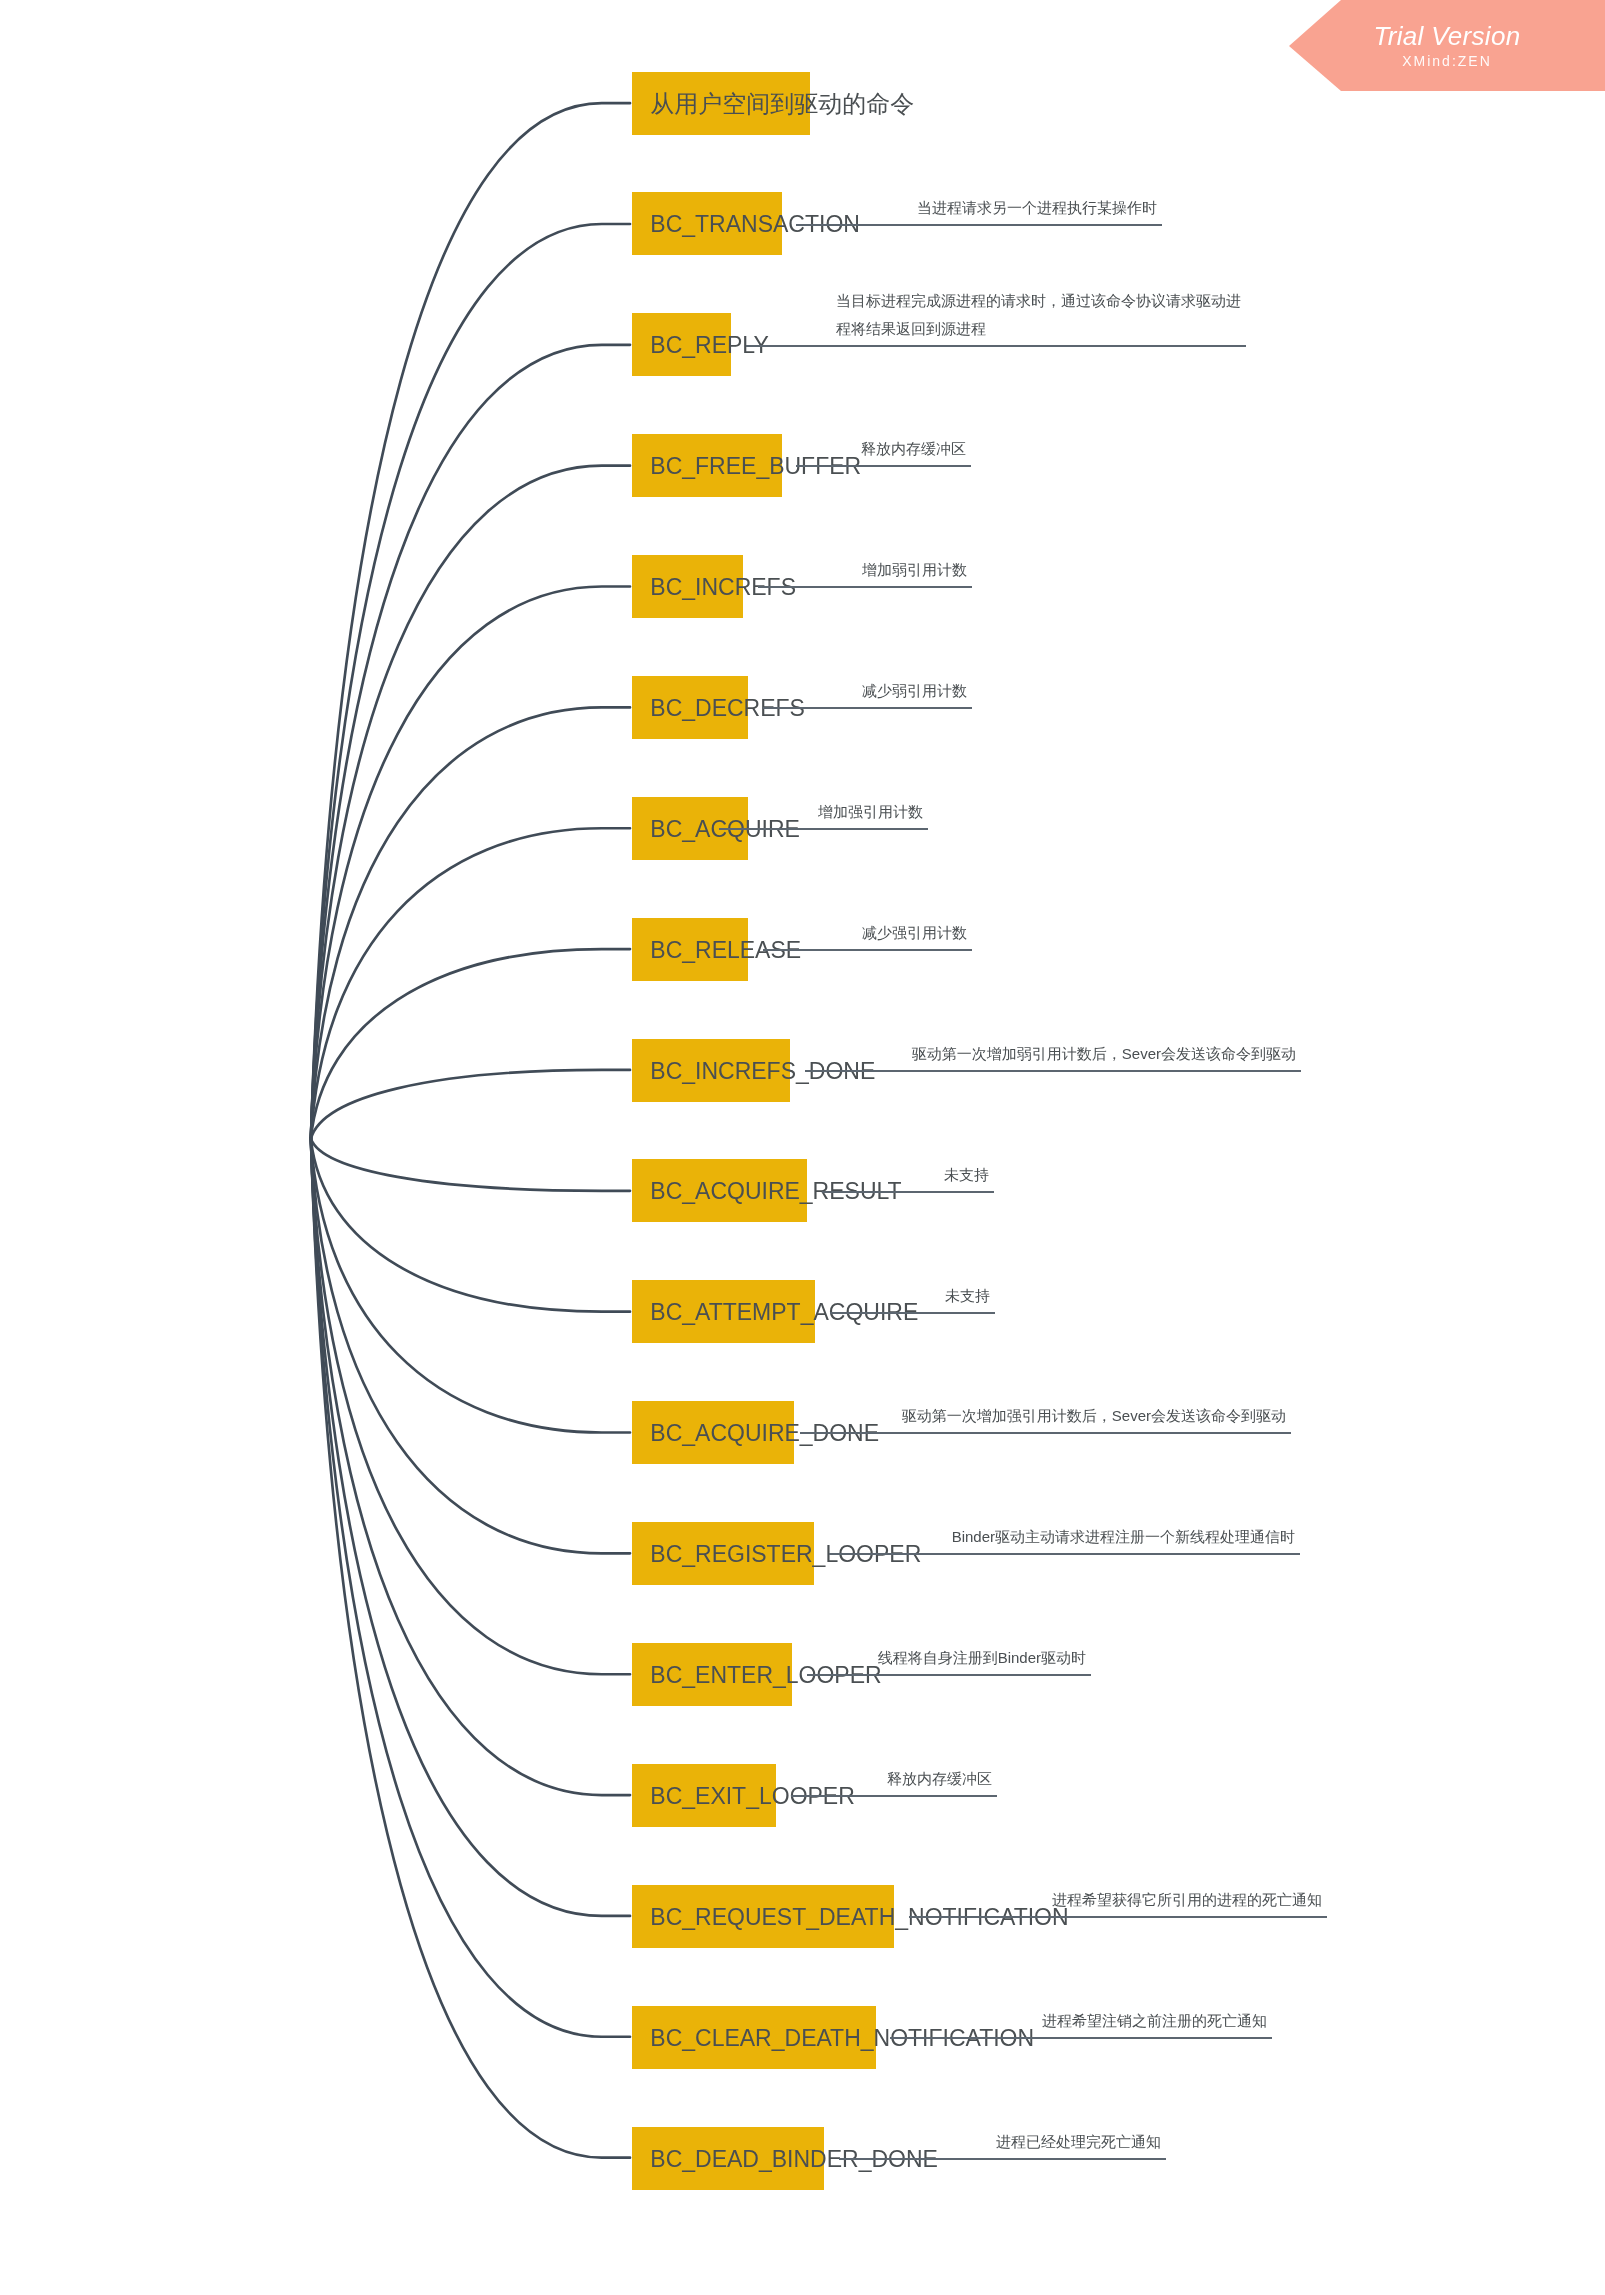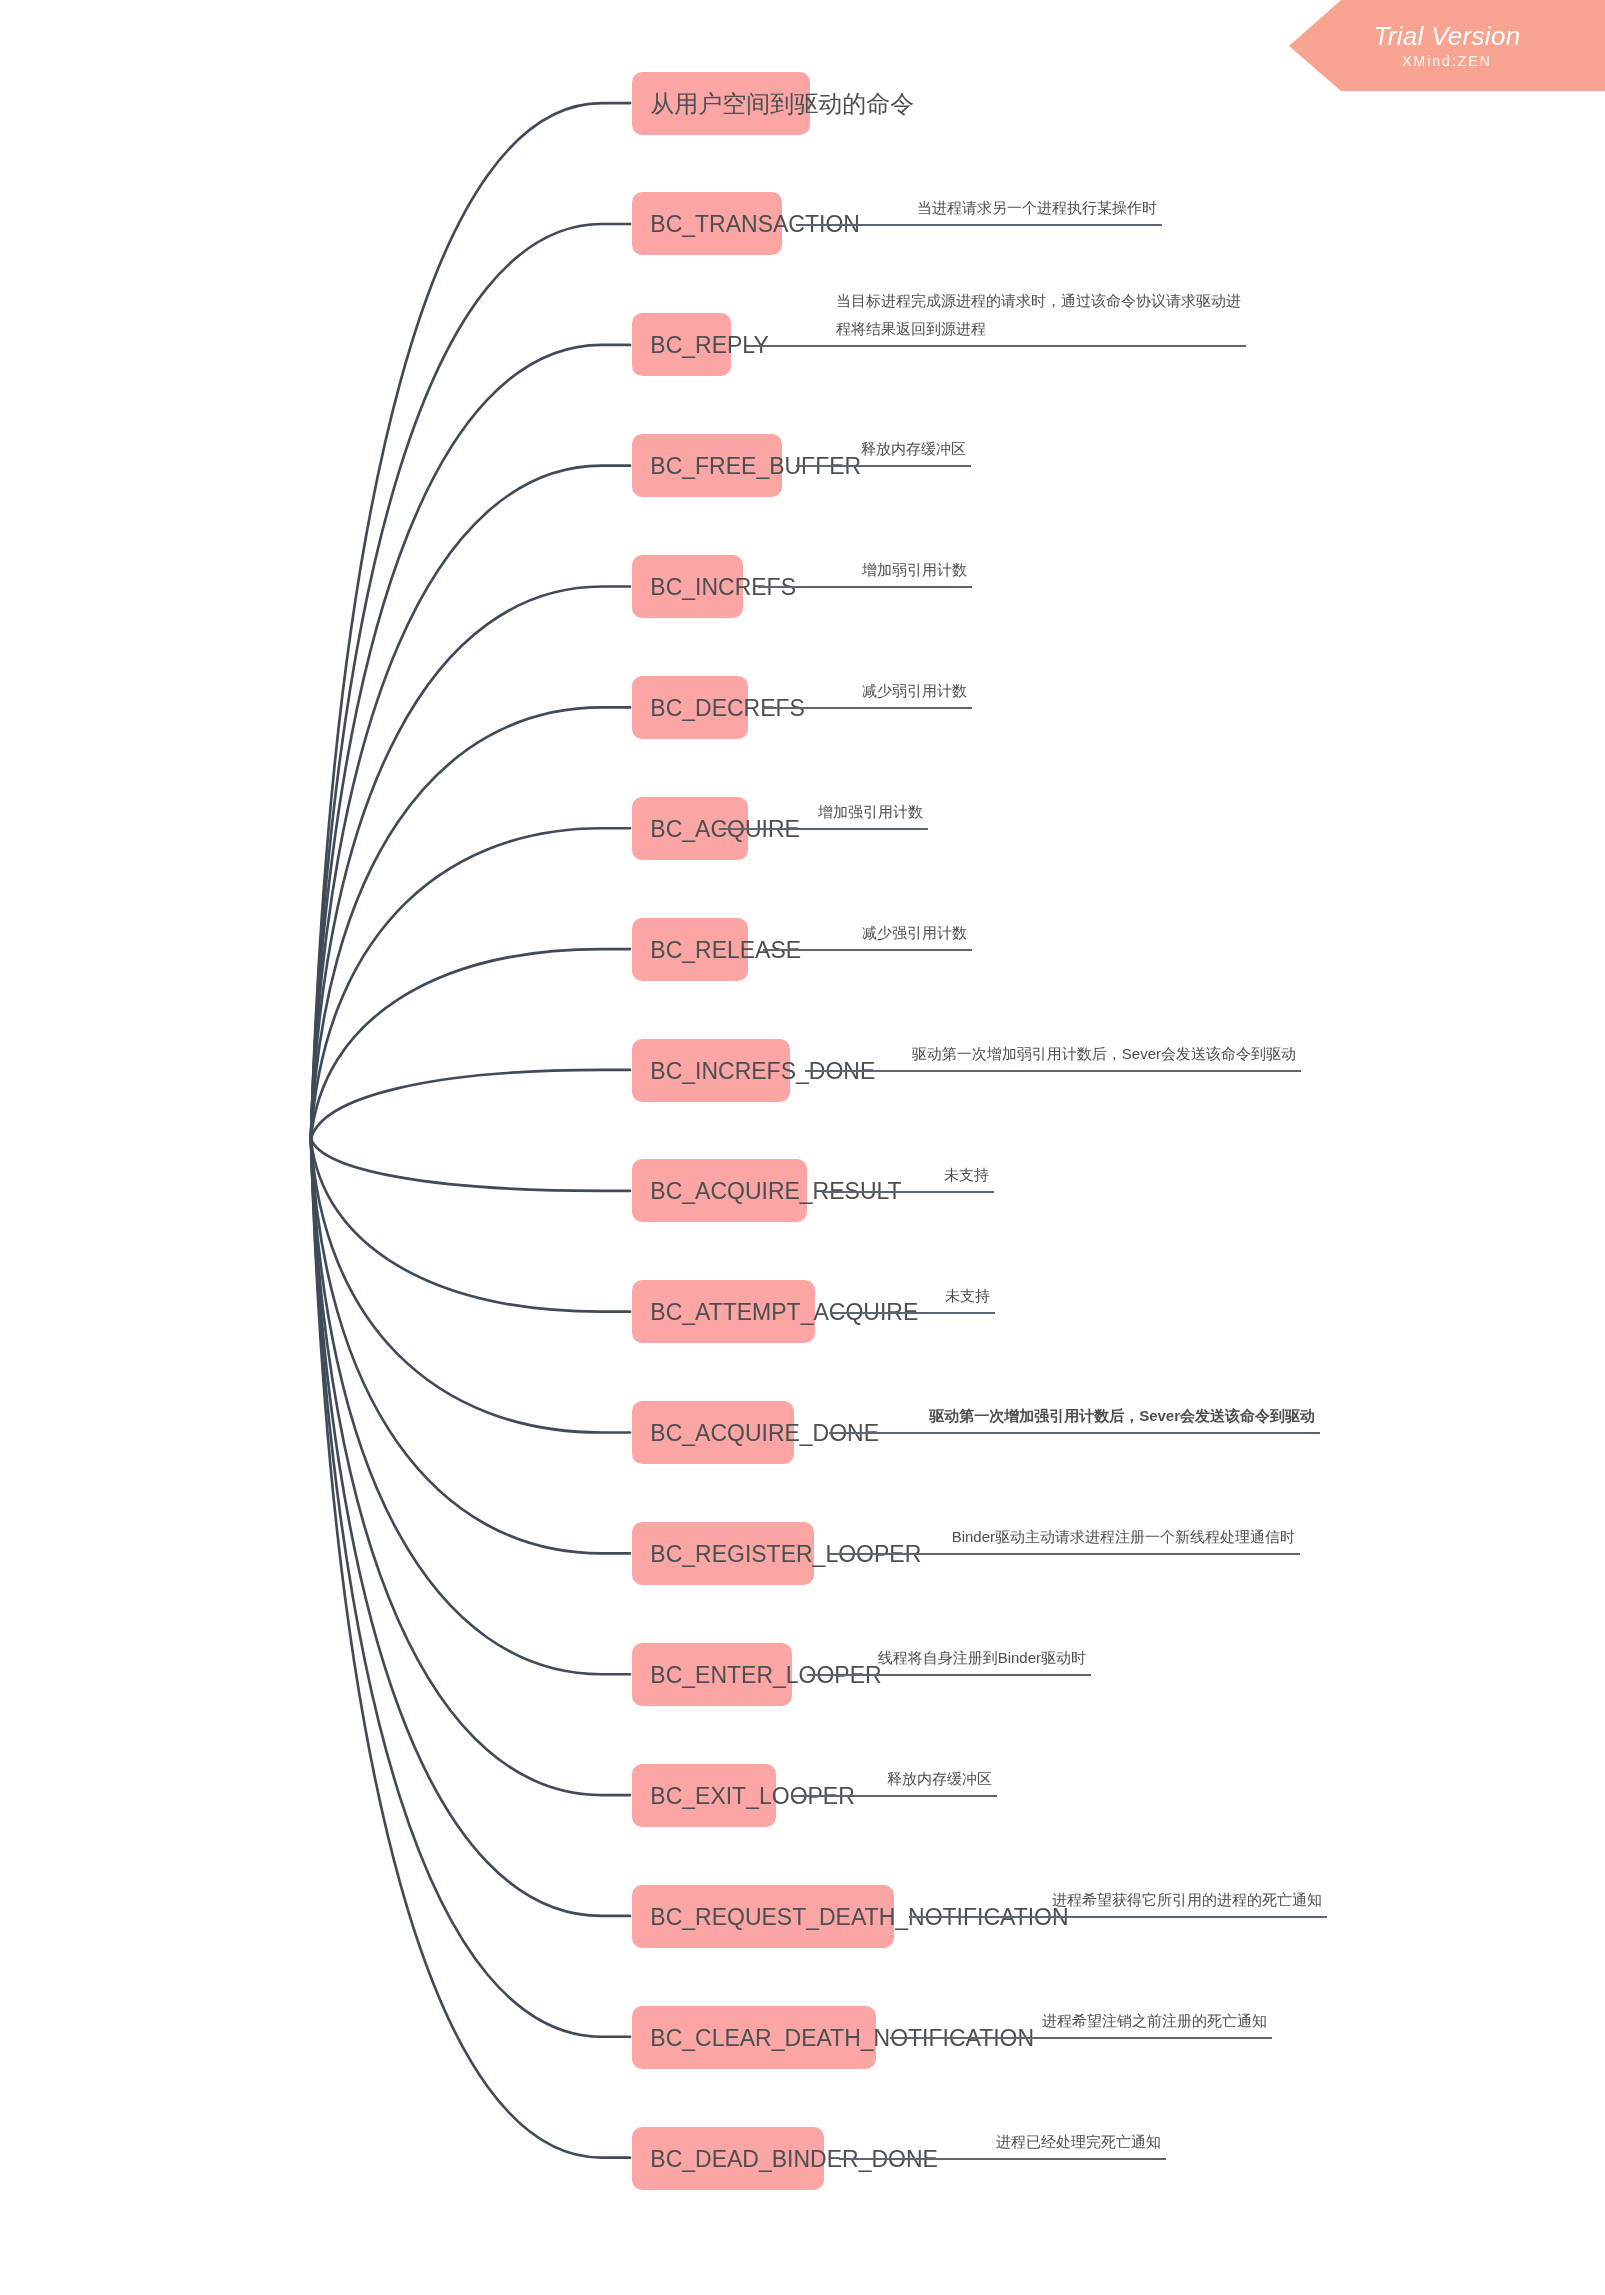--- a/index.html
+++ b/index.html
@@ -31,22 +31,22 @@
     line-height:38px;
     text-align:center;
     letter-spacing:0.2px;
     white-space:pre-line;
   }
 
   
   .node{
     position:absolute;
     height:63px;
-    background:#fca5a5;
-    border-radius:10px;
+    background:#eab308;
+    border-radius:0;
     display:flex;align-items:center;
     box-sizing:border-box;
     padding:0 18.3px;
   }
   .node-label{
     color:#4a4f52;
     font-size:23px;
     line-height:28px;
     white-space:nowrap;
   }
@@ -187,21 +187,21 @@
       <div class="node" style="left: 632px; top: 1280px; width: 183px;">
         <div class="node-label">BC_ATTEMPT_ACQUIRE</div>
       </div>
       <div class="note" style="left: 830px; width: 165px; height: 44px; top: 1270px;">
         <div class="note-text">未支持</div>
         <div class="note-line" style="background: rgb(92, 102, 112);"></div>
       </div>
       <div class="node" style="left: 632px; top: 1401px; width: 162px;">
         <div class="node-label">BC_ACQUIRE_DONE</div>
       </div>
-      <div class="note" style="left: 829px; width: 491px; height: 44px; top: 1390px; font-weight: bold;">
+      <div class="note" style="left: 800px; width: 491px; height: 44px; top: 1390px;">
         <div class="note-text">驱动第一次增加强引用计数后，Sever会发送该命令到驱动</div>
         <div class="note-line" style="background: rgb(92, 102, 112);"></div>
       </div>
       <div class="node" style="left: 632px; top: 1522px; width: 182px;">
         <div class="node-label">BC_REGISTER_LOOPER</div>
       </div>
       <div class="note" style="left: 829px; width: 471px; height: 44px; top: 1511px;">
         <div class="note-text">Binder驱动主动请求进程注册一个新线程处理通信时</div>
         <div class="note-line" style="background: rgb(92, 102, 112);"></div>
       </div>

